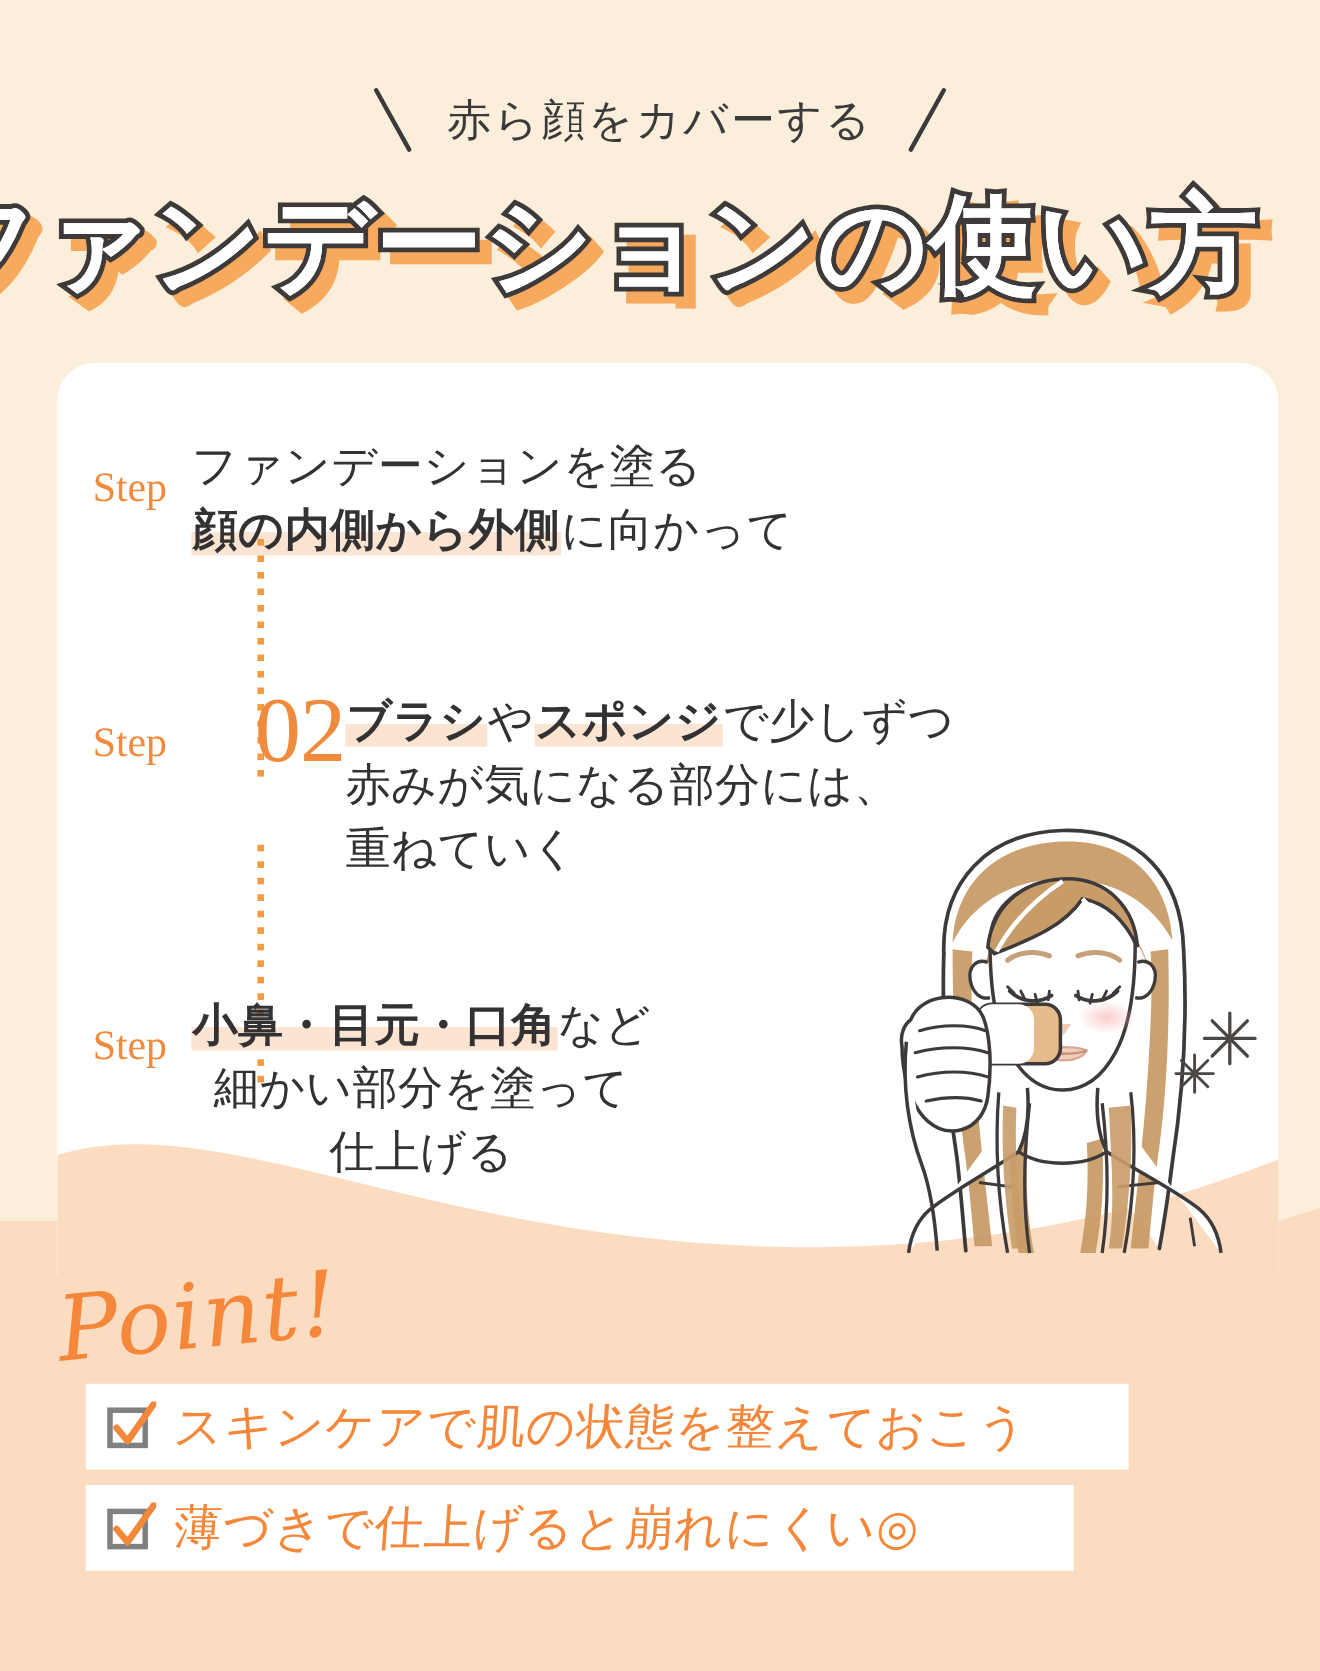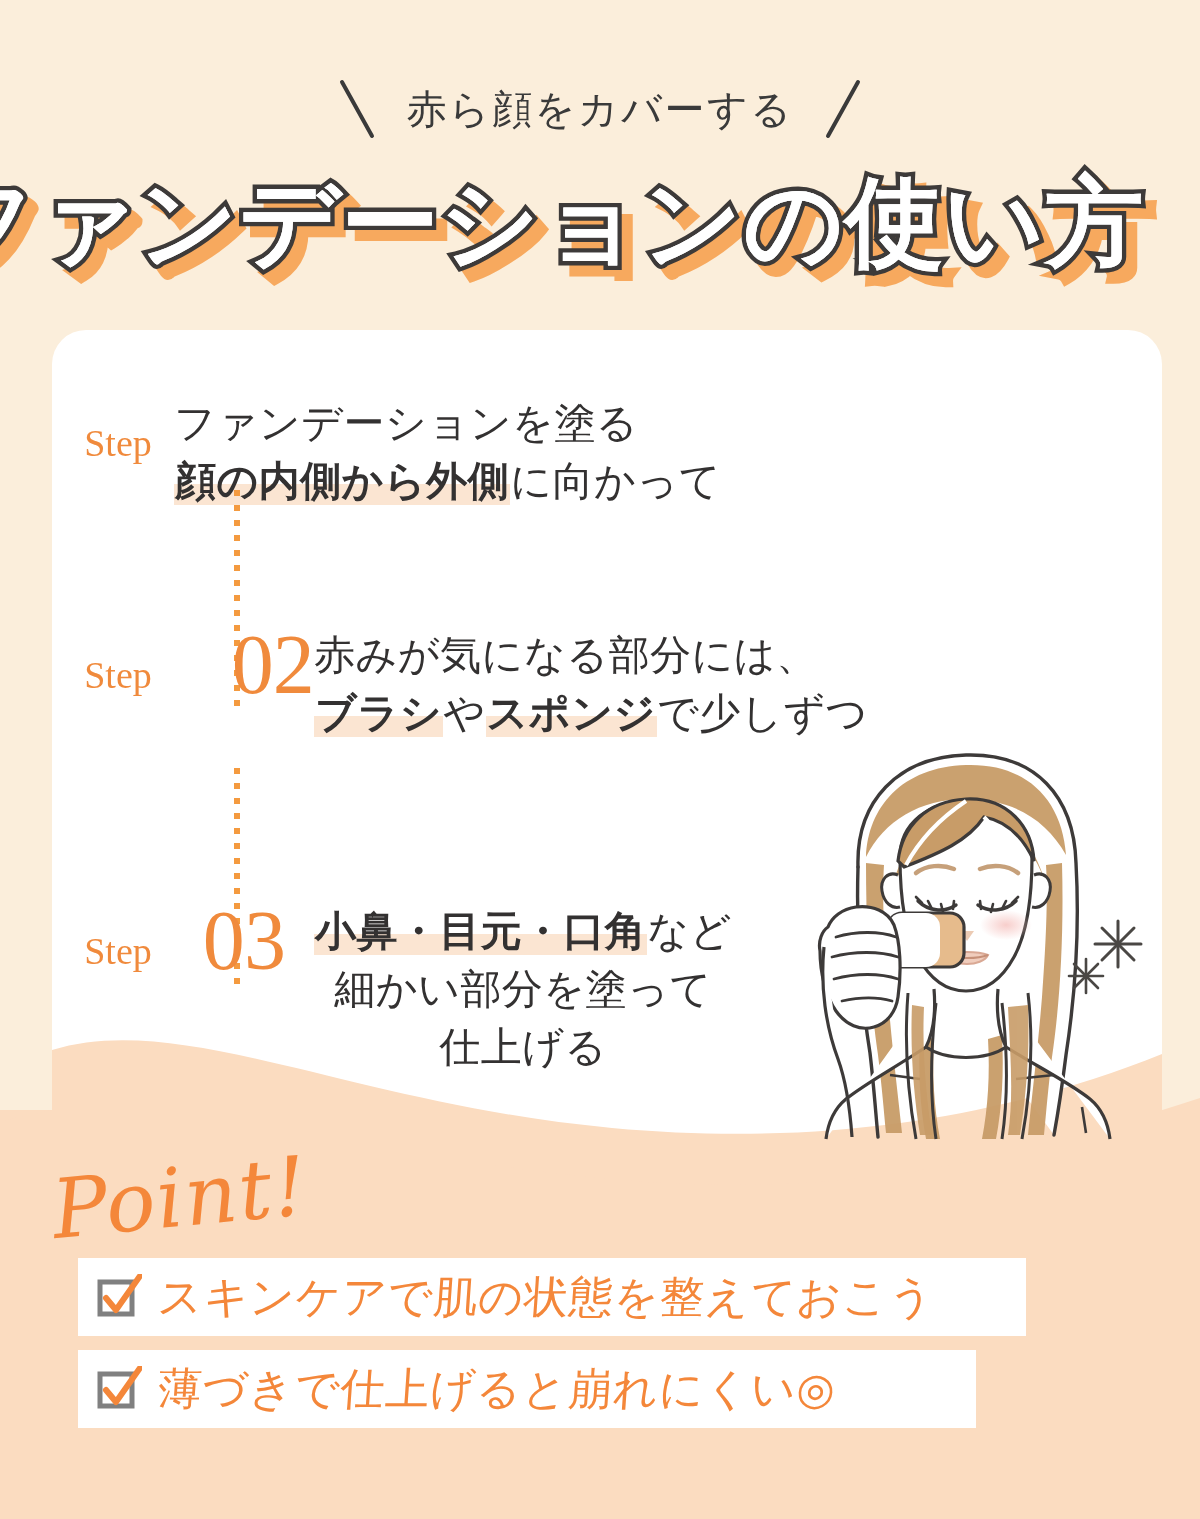--- a/index.html
+++ b/index.html
@@ -193,22 +193,23 @@
         <div class="dot"></div>
       <div class="dot"></div>
         <div class="dot"></div>
       <div class="dot"></div>
     </div>
 
     <div class="step" style="left:10px; top:294px;">
       <div class="step-label" style="margin-top:32px;">Step</div>
       <div class="step-num" style="margin-top:8px;text-align:right;">02</div>
       <div class="step-body" style="margin-top:2px;">
+        <div><span class="hl">ブラシ</span><span>や</span><span class="hl">スポンジ</span><span>で少しずつ</span></div>
         <div><span>赤みが気になる部分には、</span></div>
-        <div><span class="hl">ブラシ</span><span>や</span><span class="hl">スポンジ</span><span>で少しずつ</span></div>
+        <div><span>重ねていく</span></div>
       </div>
     </div>
     <div class="dots" style="left:182px; top:438px;">
       <div class="dot"></div>
         <div class="dot"></div>
       <div class="dot"></div>
         <div class="dot"></div>
       <div class="dot"></div>
         <div class="dot"></div>
       <div class="dot"></div>
@@ -217,21 +218,20 @@
         <div class="dot"></div>
       <div class="dot"></div>
         <div class="dot"></div>
       <div class="dot"></div>
         <div class="dot"></div>
       <div class="dot"></div>
     </div>
 
     <div class="step" style="left:10px; top:570px;">
       <div class="step-label" style="margin-top:32px;">Step</div>
-      <div class="step-num" style="margin-top:8px;">03</div>
       <div class="step-body" style="margin-top:2px;text-align:center;">
         <div><span class="hl">小鼻・目元・口角</span><span>など</span></div>
         <div><span>細かい部分を塗って</span></div>
         <div><span>仕上げる</span></div>
       </div>
     </div>
   </div>
 
   <div class="illus">
     <svg width="400" height="430" viewBox="0 0 400 430">

